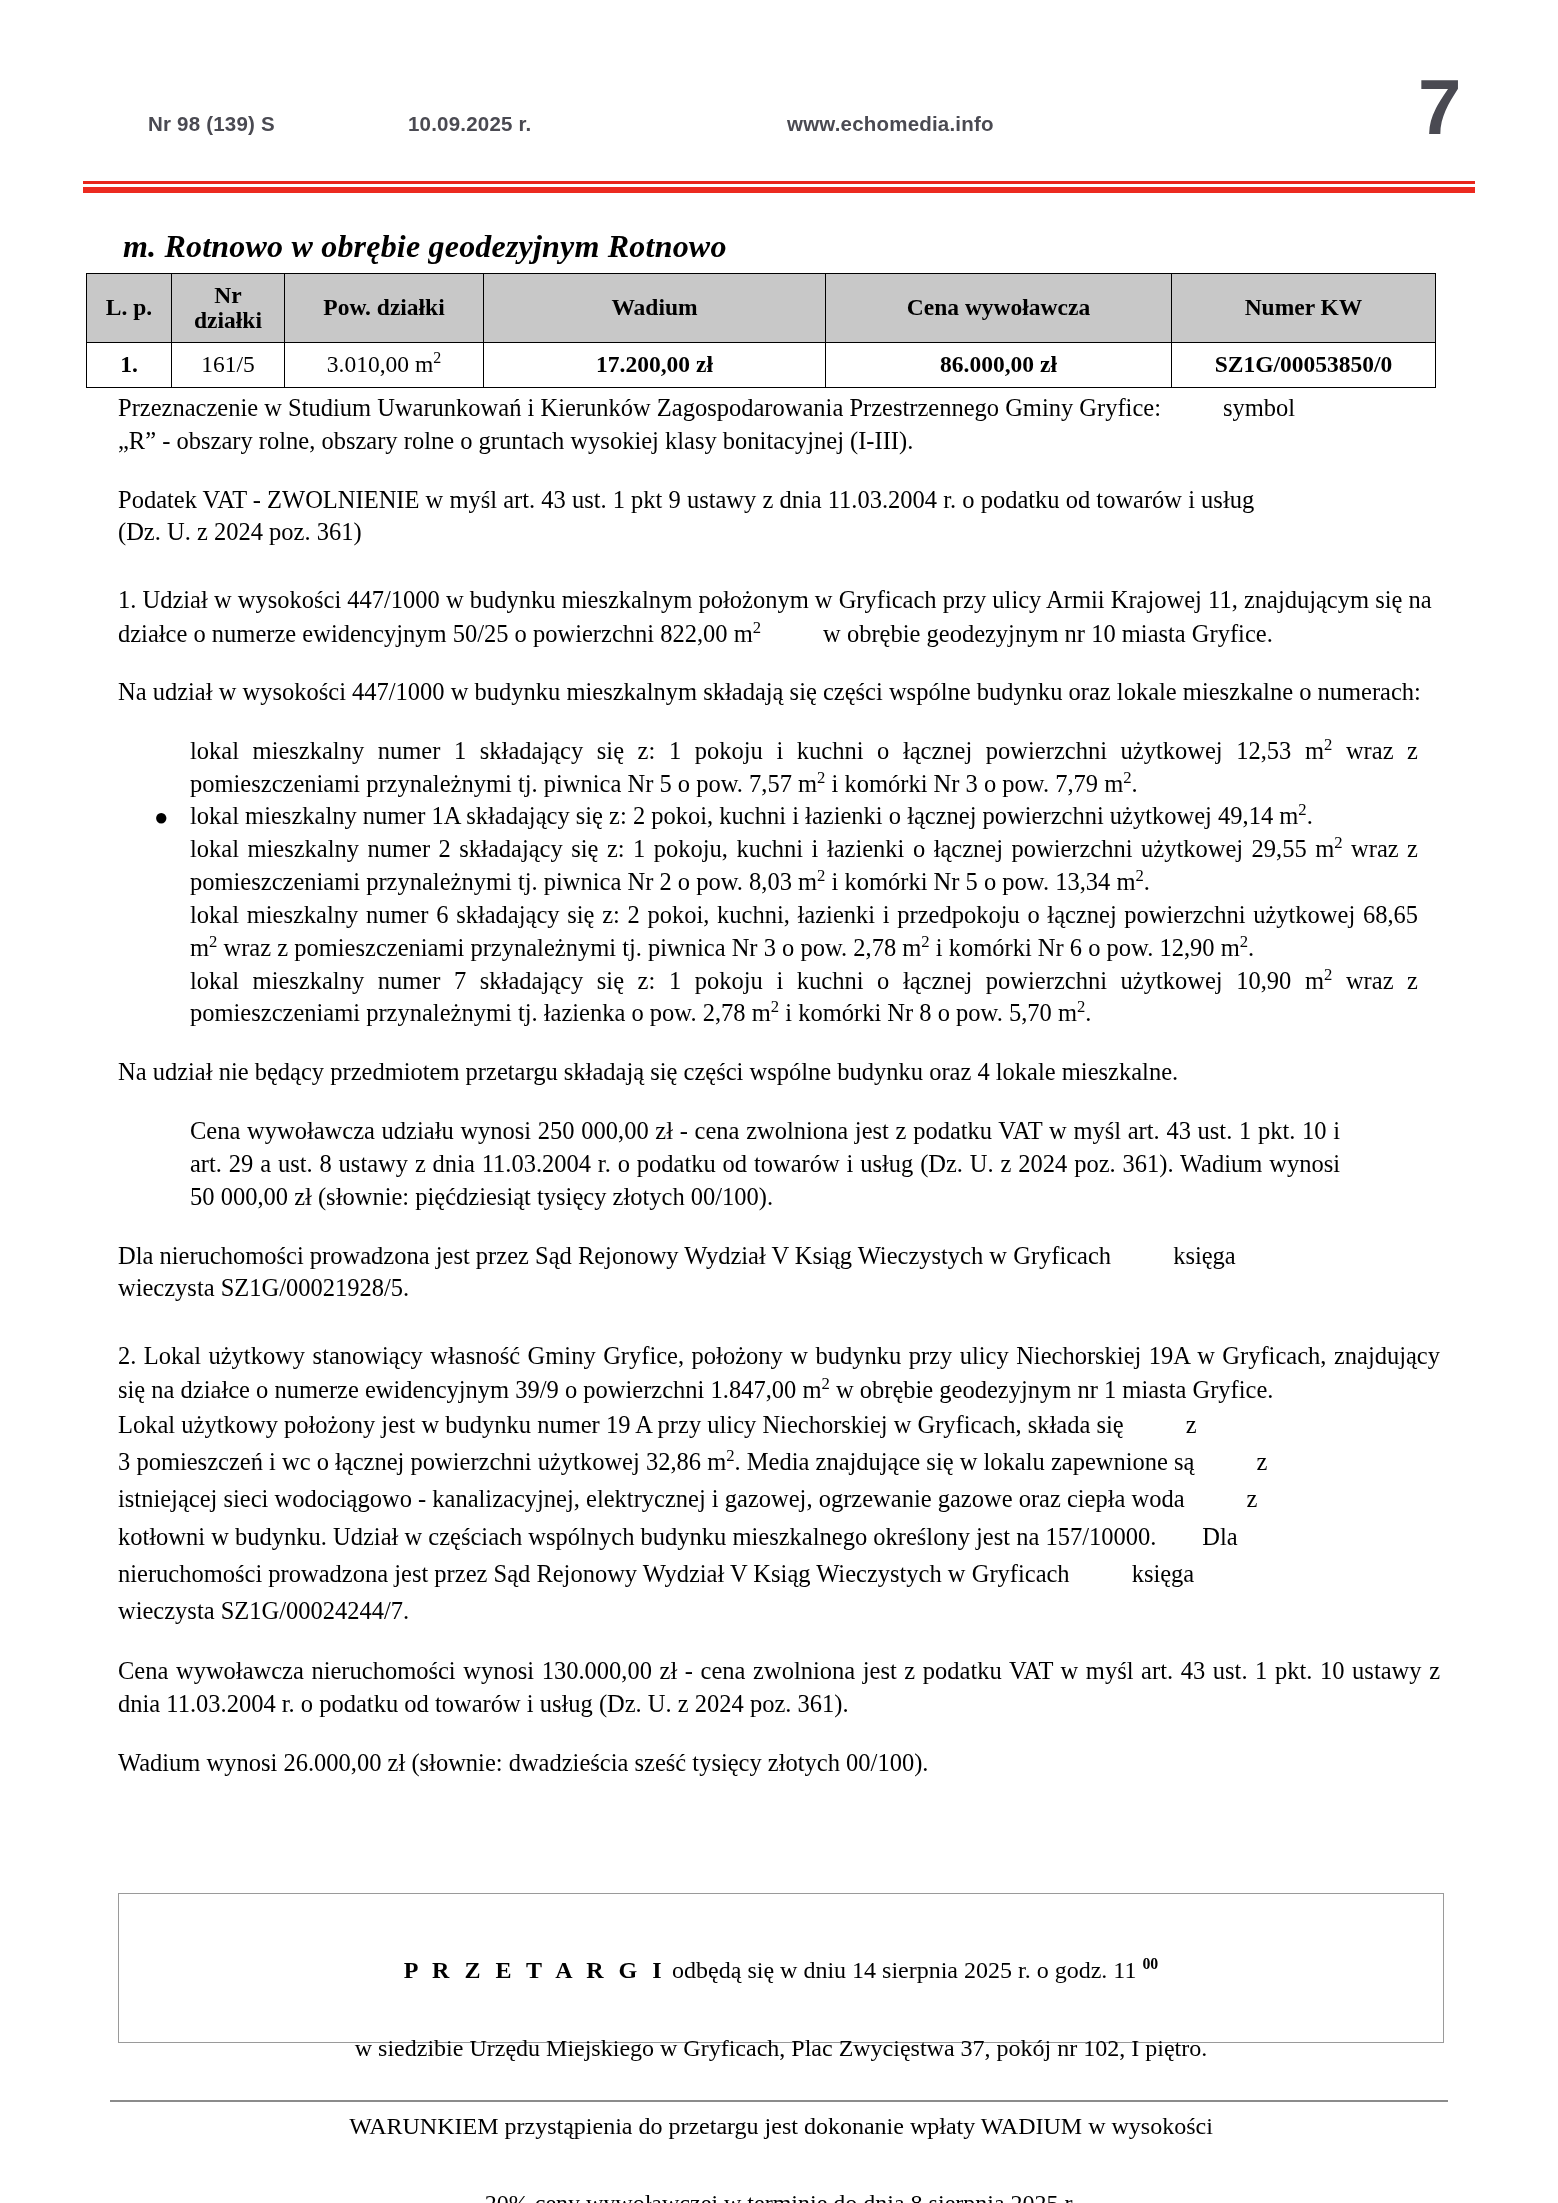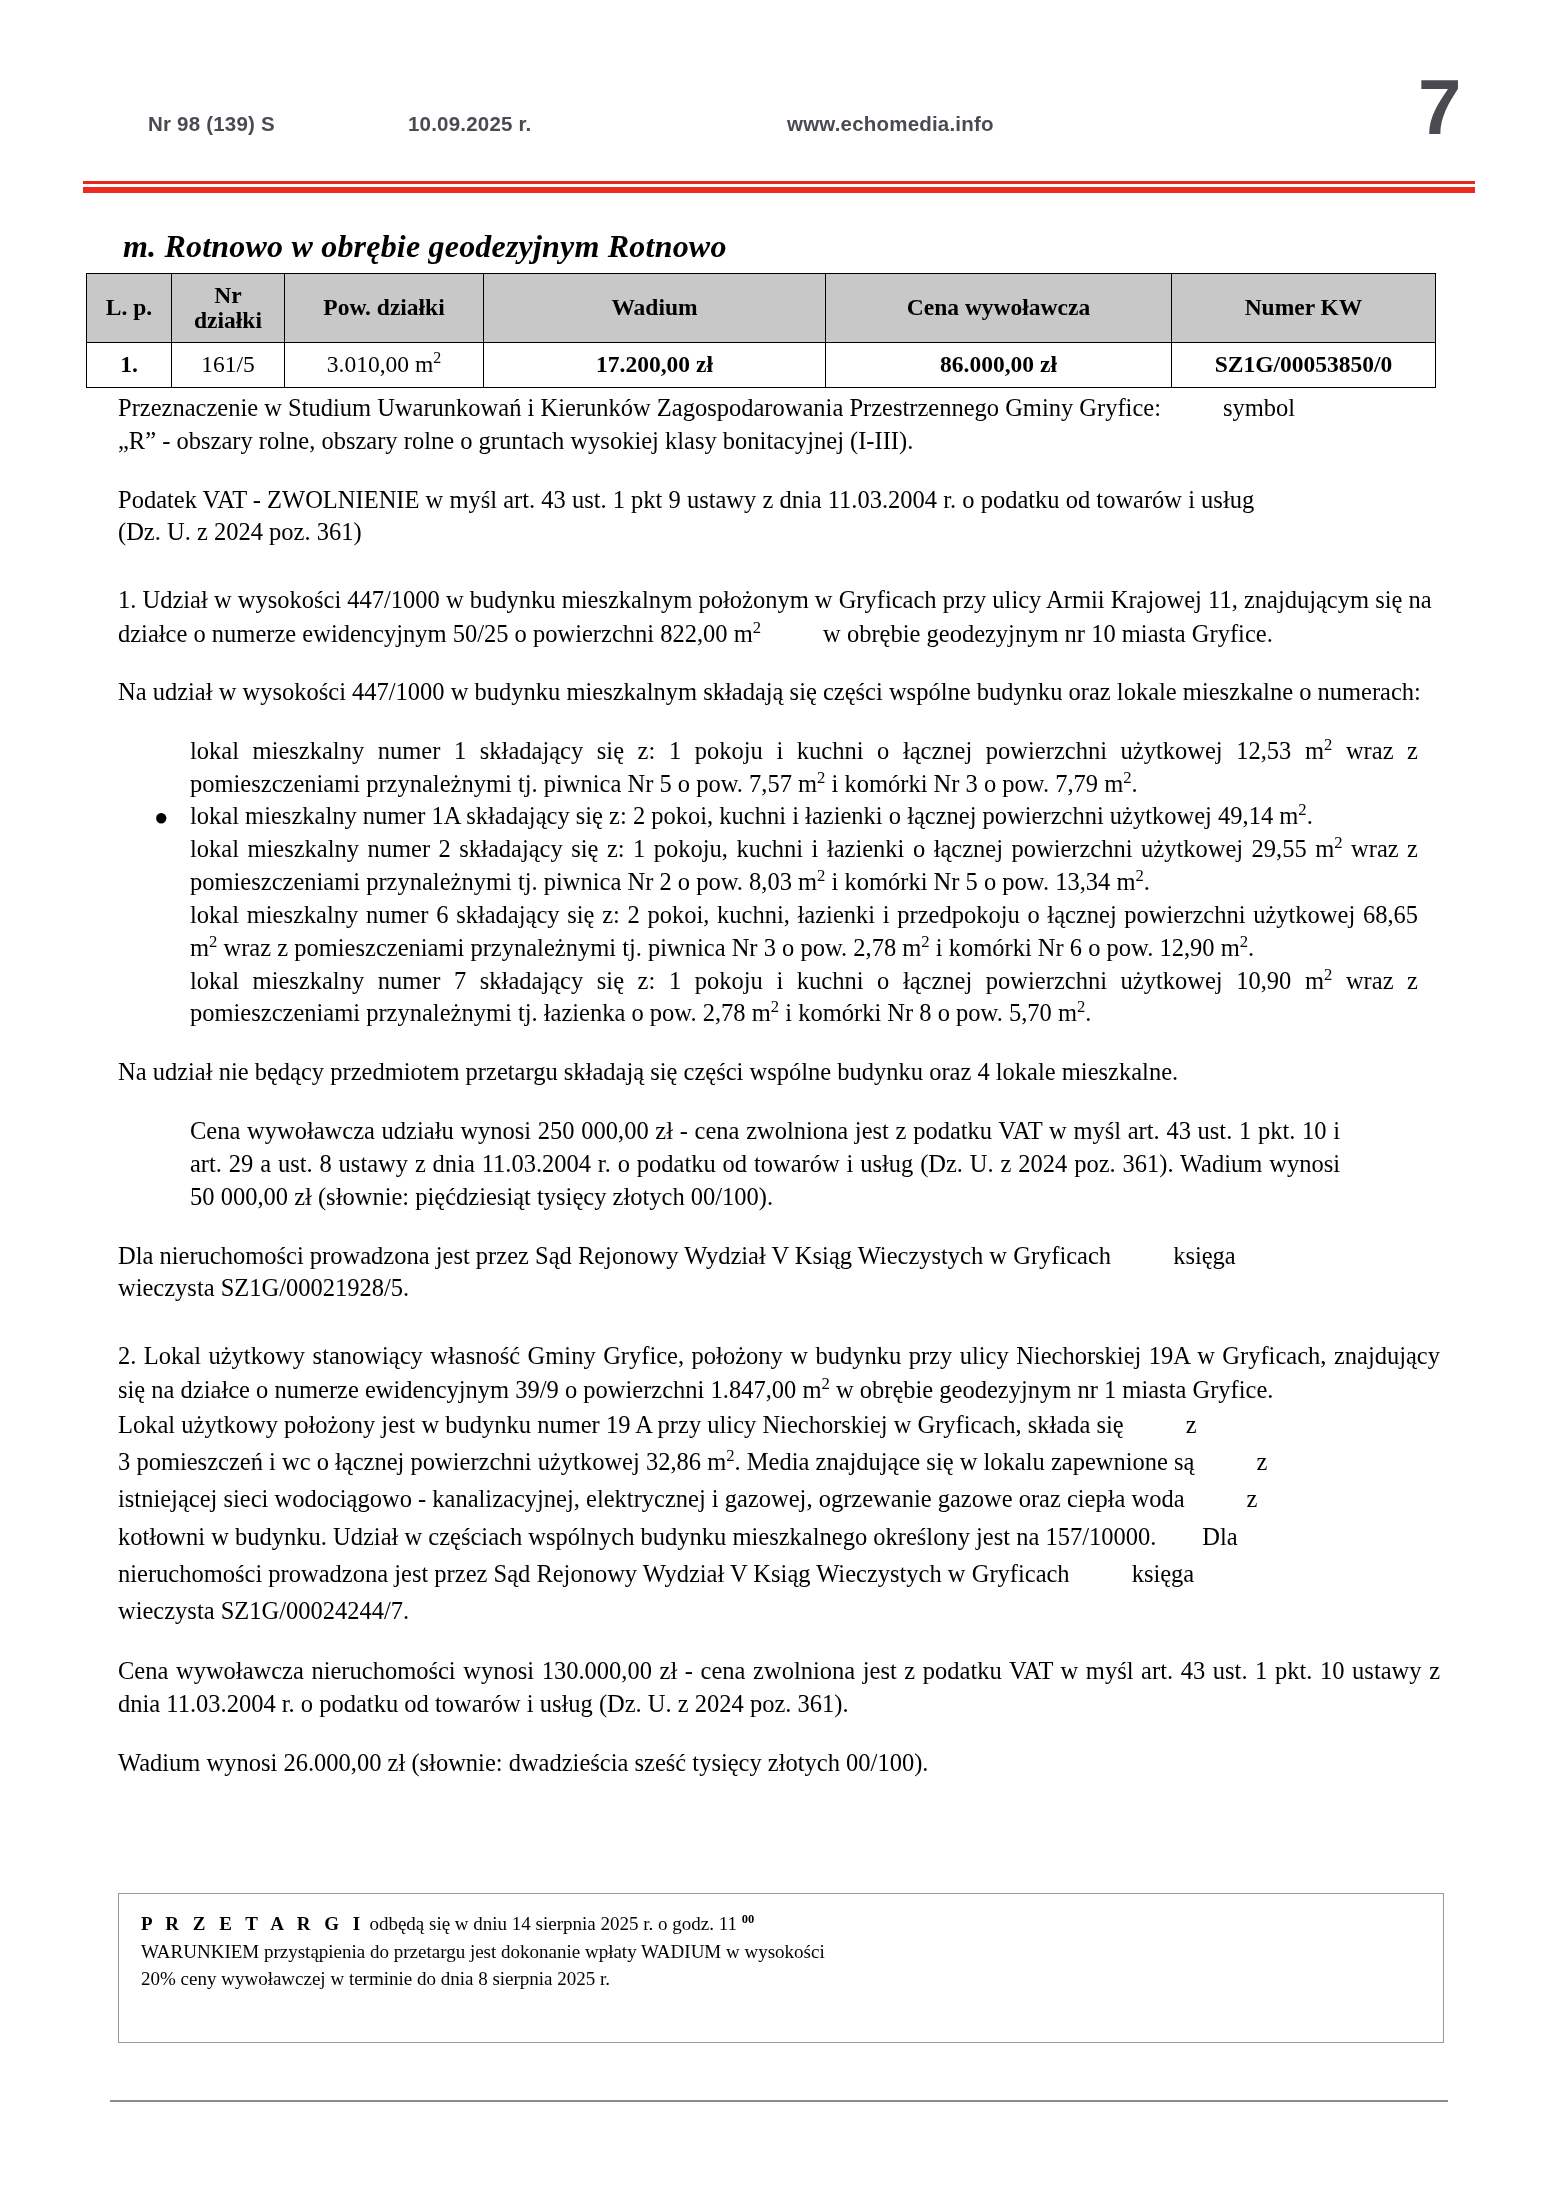--- a/index.html
+++ b/index.html
@@ -151,22 +151,24 @@
     position: absolute;
     left: 118px;
     top: 1893px;
     width: 1326px;
     height: 150px;
     border: 1.5px solid #9a9a9a;
     box-sizing: border-box;
     padding: 16px 22px 0 22px;
   }
   .przet-box p {
-    font-size: 19px;
+    text-align: center;
+    font-size: 24px;
     line-height: 1.45;
+    margin-top: 43px;
   }
   .spaced {
     font-weight: bold;
     letter-spacing: 4.5px;
   }
   .sup-sm { font-size: 0.66em; vertical-align: super; line-height: 0; font-weight: bold; }
 </style>
 </head>
 <body>
 
@@ -316,20 +318,21 @@
   <p class="p-left">
     <span>Wadium wynosi </span><span class="b">26.000,00 zł</span><span> (słownie: dwadzieścia sześć tysięcy złotych 00/100).</span>
   </p>
 
 </div>
 
 <div class="przet-box">
   <p>
     <span class="spaced">P R Z E T A R G I</span><span> odbędą się  w </span><span class="b">dniu 14 sierpnia 2025 r.</span><span class="b">  o  godz. 11 </span><sup class="sup-sm">00</sup>
   </p>
+  <p>w siedzibie Urzędu Miejskiego w Gryficach, Plac Zwycięstwa 37, pokój nr 102, I piętro.</p>
   <p>
     <span class="b">WARUNKIEM</span><span> przystąpienia do przetargu  jest  dokonanie  wpłaty </span><span class="b">WADIUM</span><span> w wysokości</span>
   </p>
   <p>
     <span class="b">20% ceny wywoławczej</span><span> w terminie </span><span class="b">do dnia 8 sierpnia 2025 r.</span>
   </p>
 </div>
 
 <div class="rule-bottom"></div>
 

